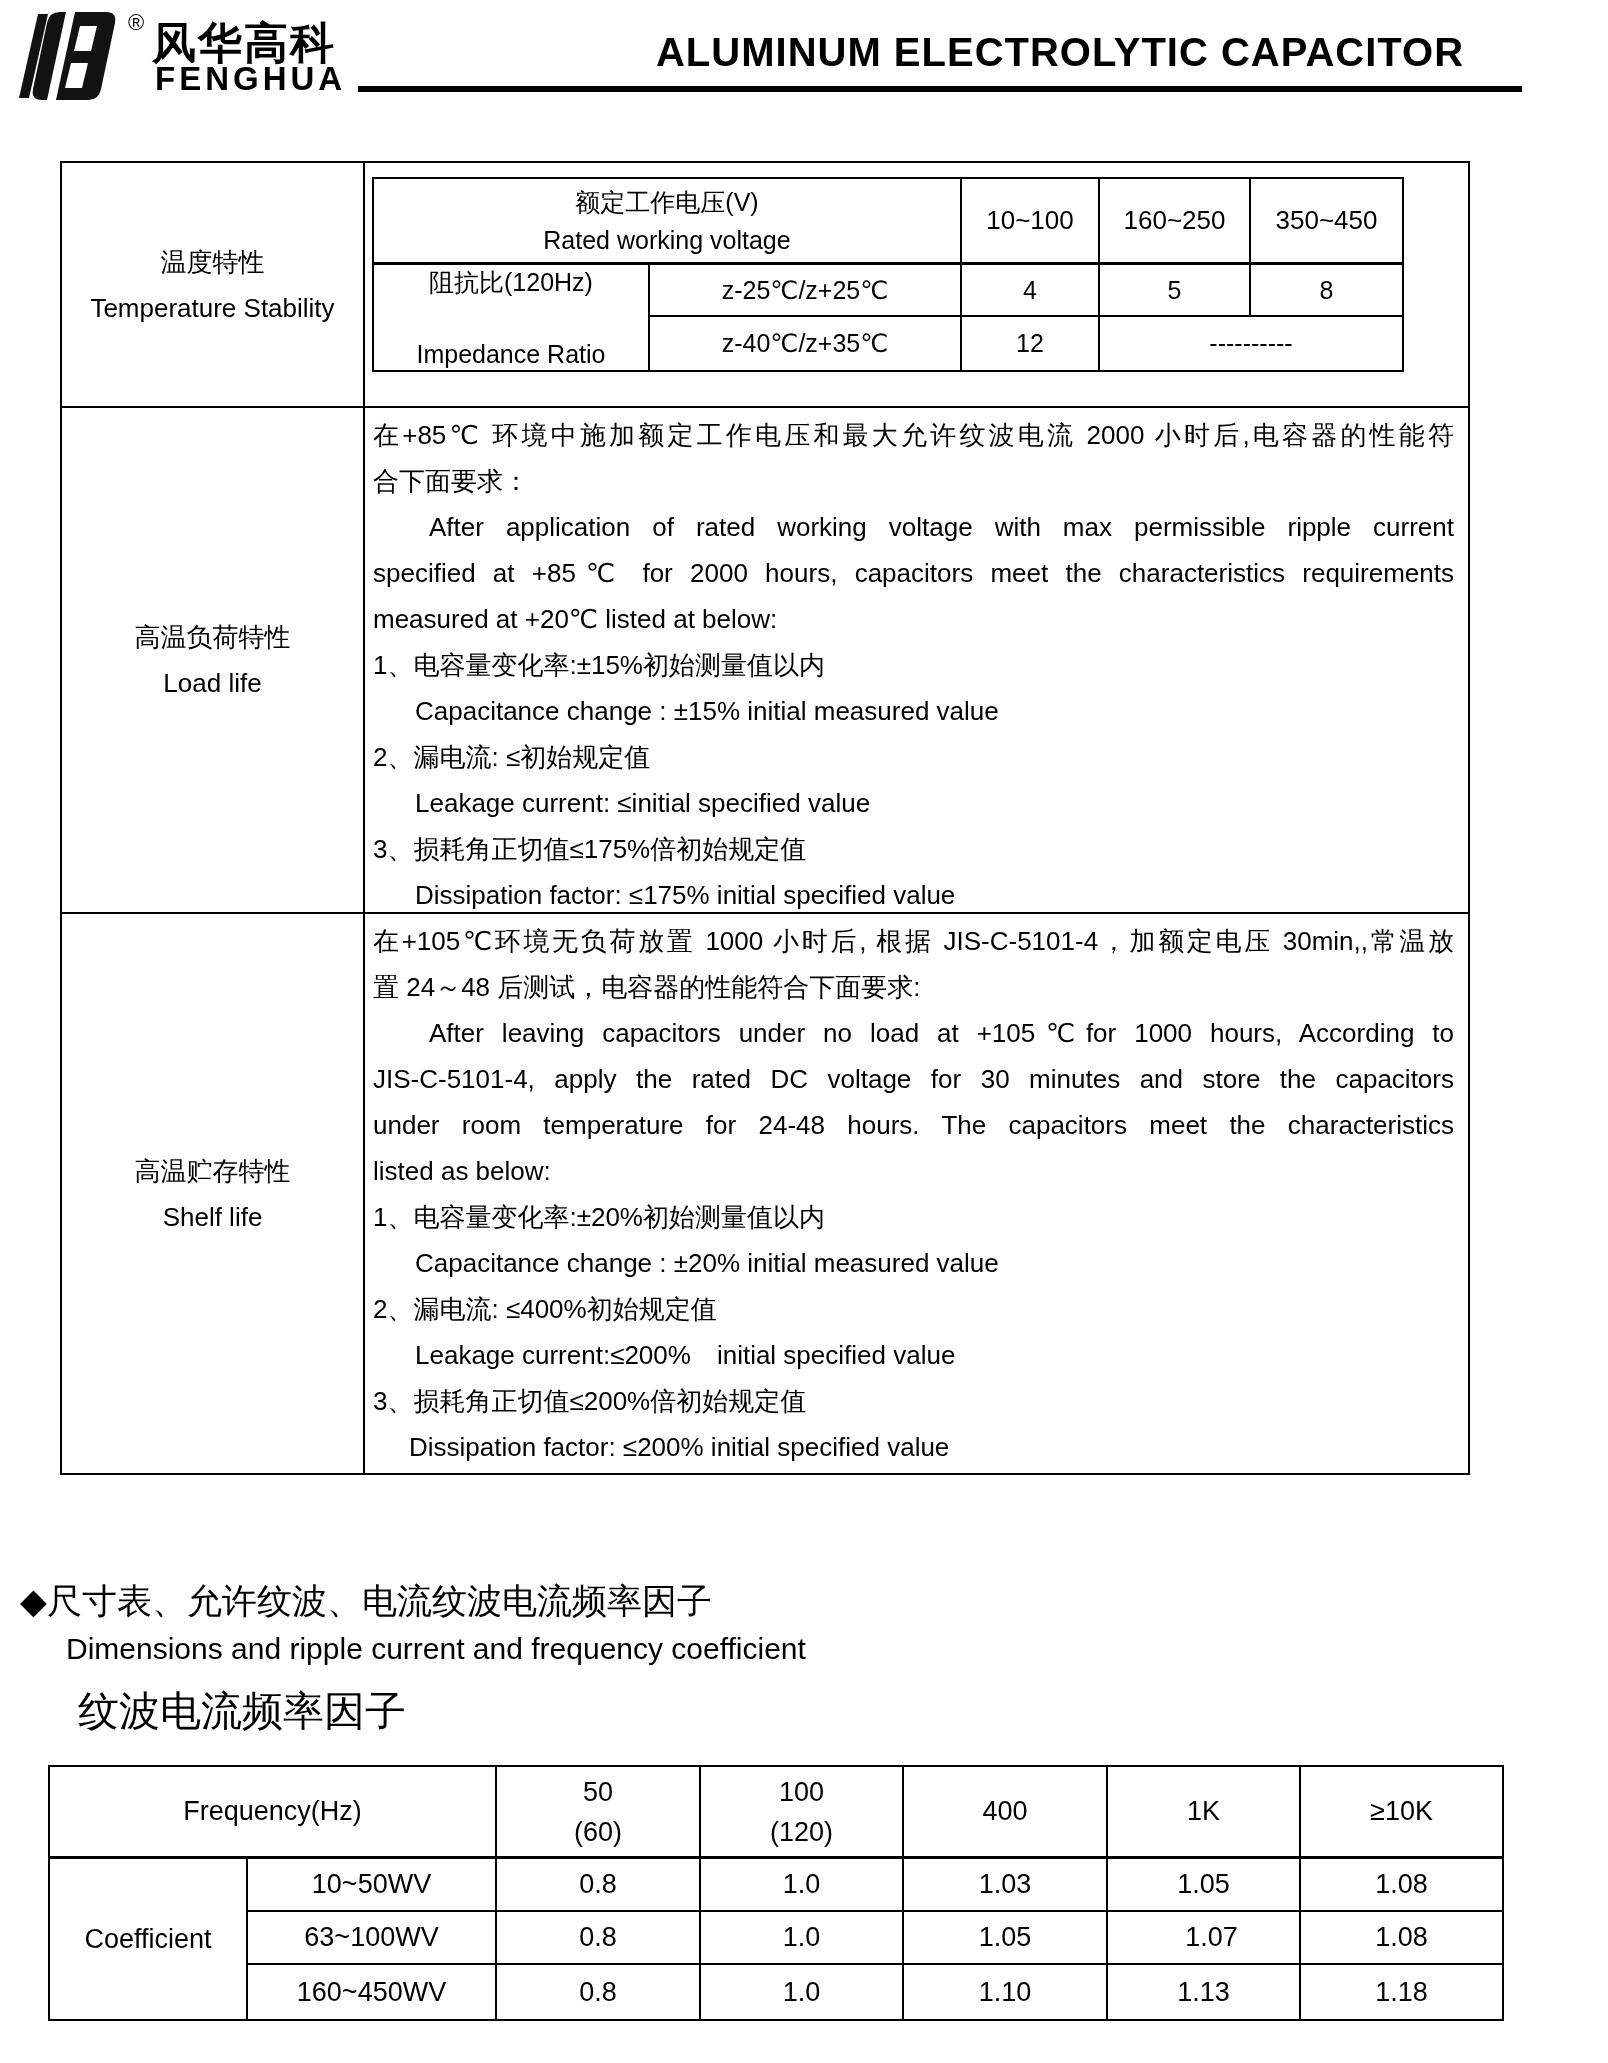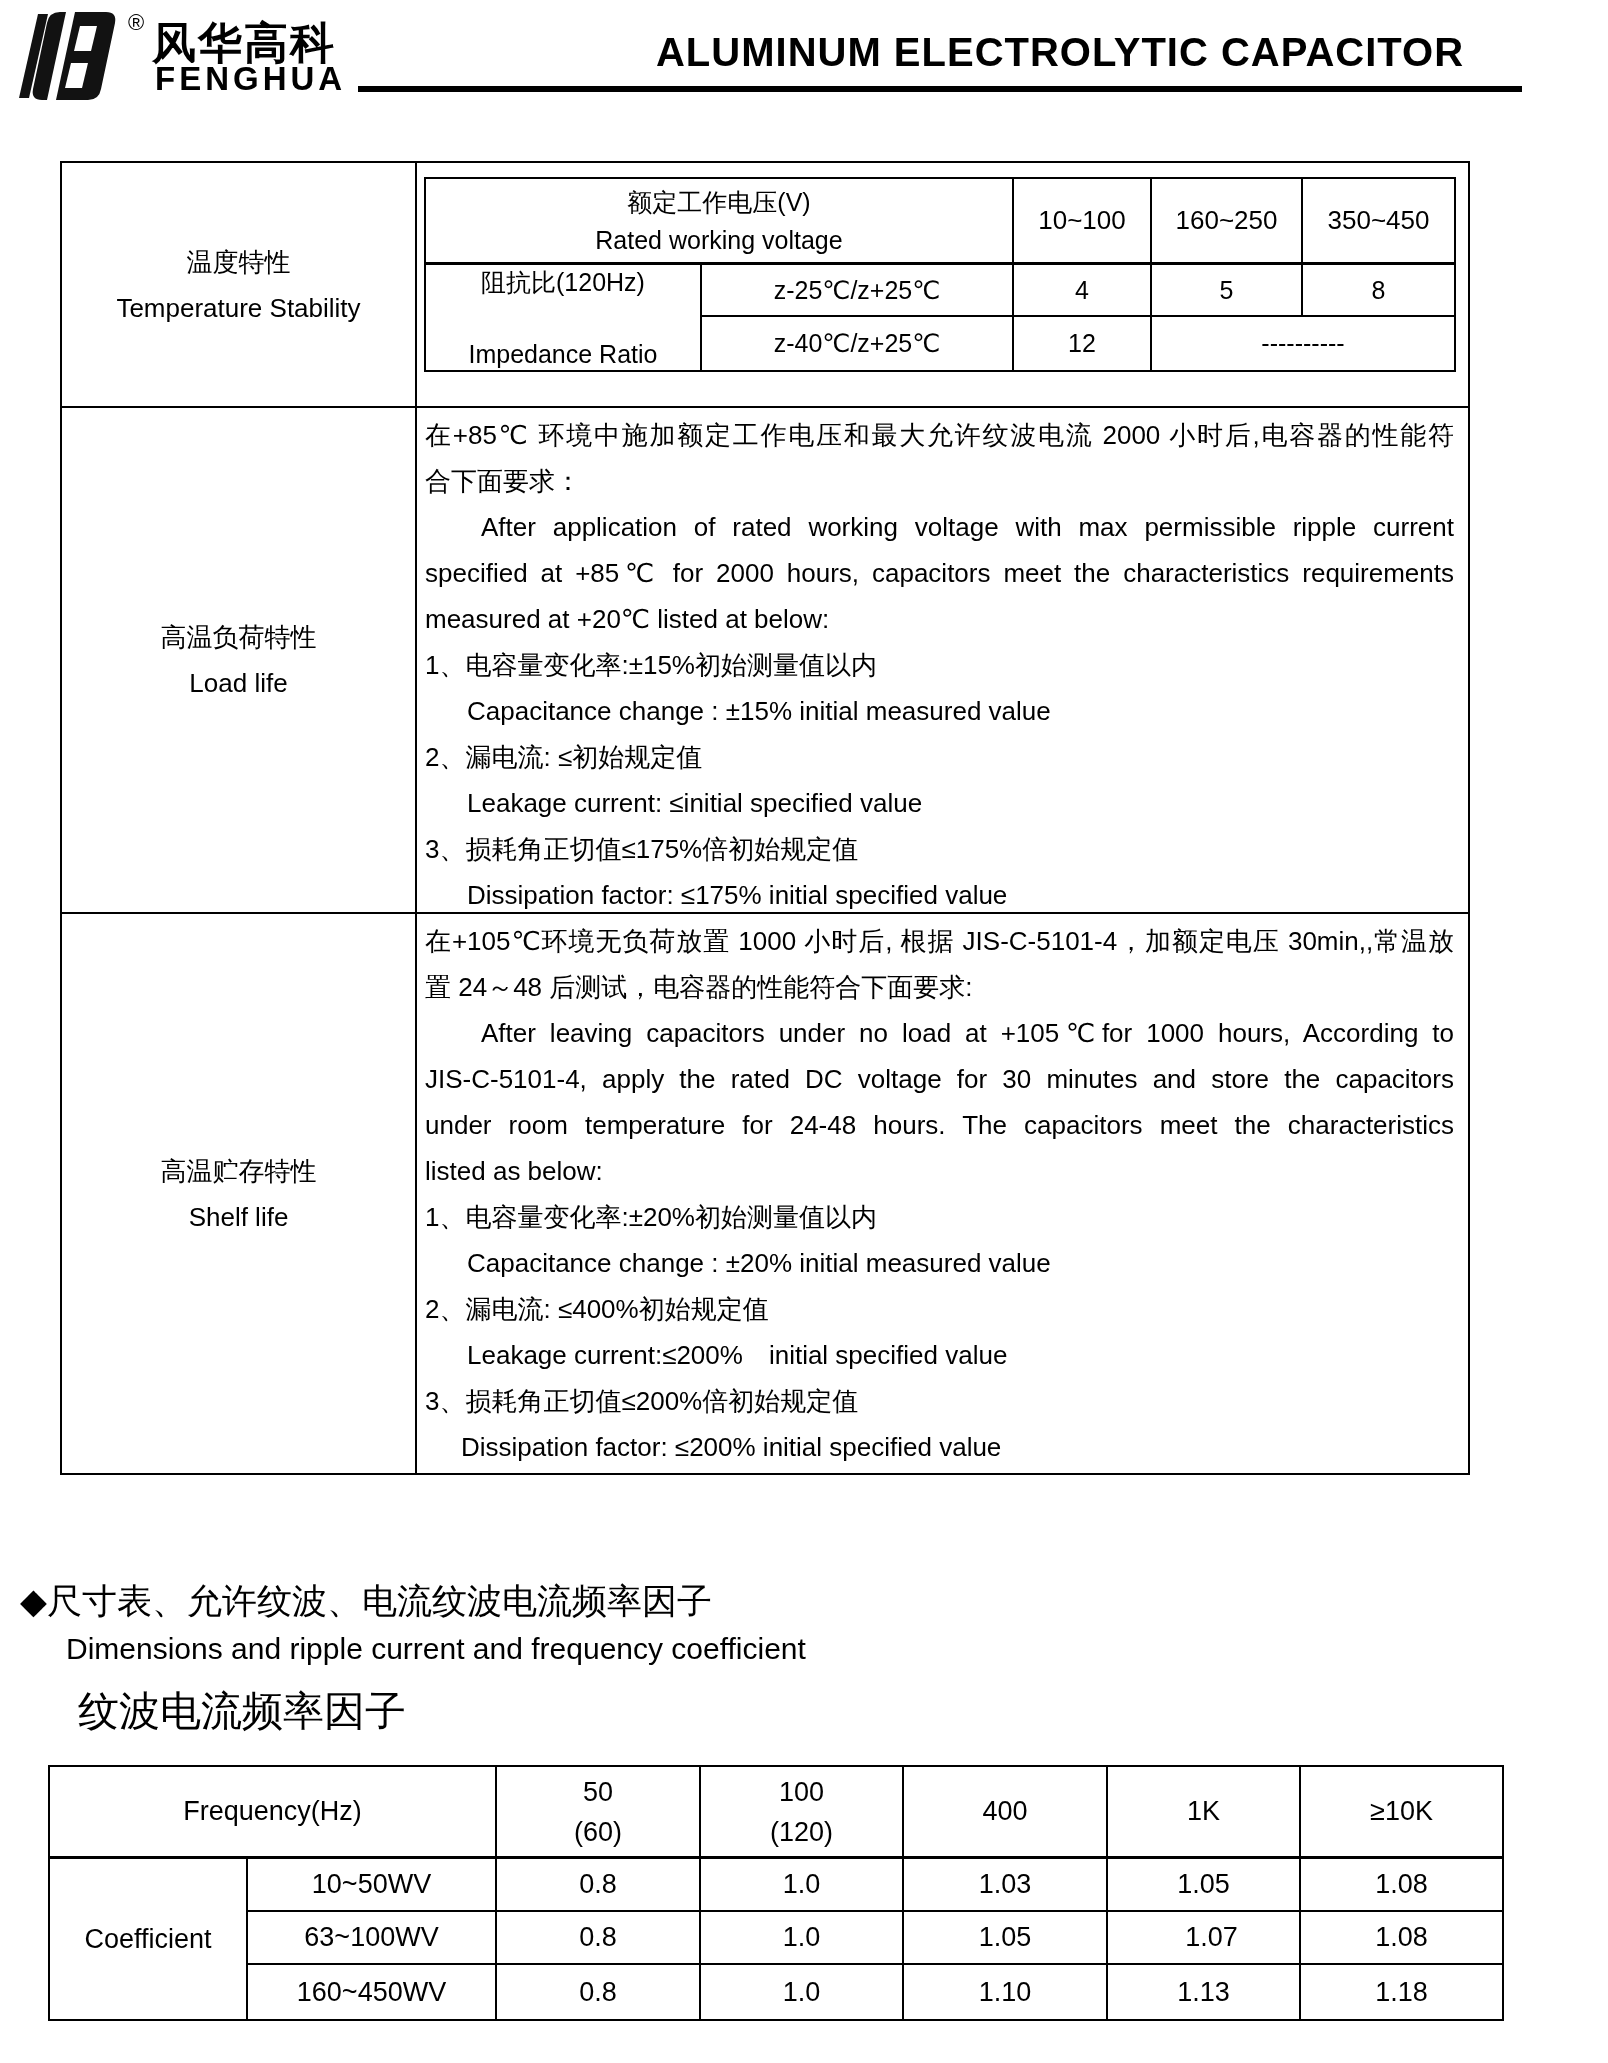--- a/index.html
+++ b/index.html
@@ -19,21 +19,21 @@
   .title-rule{position:absolute;left:358px;top:86px;width:1164px;height:6px;background:#000;}
   
   .cellc{display:flex;align-items:center;justify-content:center;text-align:center;}
   
   .spec-table{position:absolute;left:60px;top:161px;width:1410px;height:1314px;
     border:2px solid #000;box-sizing:border-box;}
   .t-row{position:absolute;left:0;right:0;display:flex;box-sizing:border-box;}
   .t-row.r1{top:0;height:245px;border-bottom:2px solid #000;}
   .t-row.r2{top:245px;height:506px;border-bottom:2px solid #000;}
   .t-row.r3{top:751px;height:559px;}
-  .label-cell{width:355px;border-right:2px solid #000;box-sizing:border-box;
+  .label-cell{width:303px;border-right:2px solid #000;box-sizing:border-box;
     display:flex;flex-direction:column;align-items:center;justify-content:center;
     font-size:26px;line-height:46px;text-align:center;}
   .content-cell{flex:1;position:relative;box-sizing:border-box;border-radius:12px;}
   
   .temp-table{position:absolute;left:7px;top:14px;
     display:grid;grid-template-columns:276px 312px 138px 151px 151px;
     grid-template-rows:86px 52px 53px;
     border:2px solid #000;font-size:25px;}
   .temp-table>div{box-sizing:border-box;}
   .bR{border-right:2px solid #000;}
@@ -103,21 +103,21 @@
           <div class="two-line bR imp-cell">
             <span>阻抗比(120Hz)</span>
             <span>Impedance Ratio</span>
           </div>
 
           <div class="cellc bR bB" style="grid-column:2/3;grid-row:2/3;">z-25℃/z+25℃</div>
           <div class="cellc bR bB" style="grid-column:3/4;grid-row:2/3;">4</div>
           <div class="cellc bR bB" style="grid-column:4/5;grid-row:2/3;">5</div>
           <div class="cellc bB" style="grid-column:5/6;grid-row:2/3;">8</div>
 
-          <div class="cellc bR" style="grid-column:2/3;grid-row:3/4;">z-40℃/z+25℃</div>
+          <div class="cellc bR" style="grid-column:2/3;grid-row:3/4;">z-40℃/z+35℃</div>
           <div class="cellc bR" style="grid-column:3/4;grid-row:3/4;">12</div>
           <div class="cellc dash-cell">----------</div>
         </div>
       </div>
     </div>
 
     <div class="t-row r2">
       <div class="label-cell">
         <span>高温负荷特性</span>
         <span>Load life</span>

